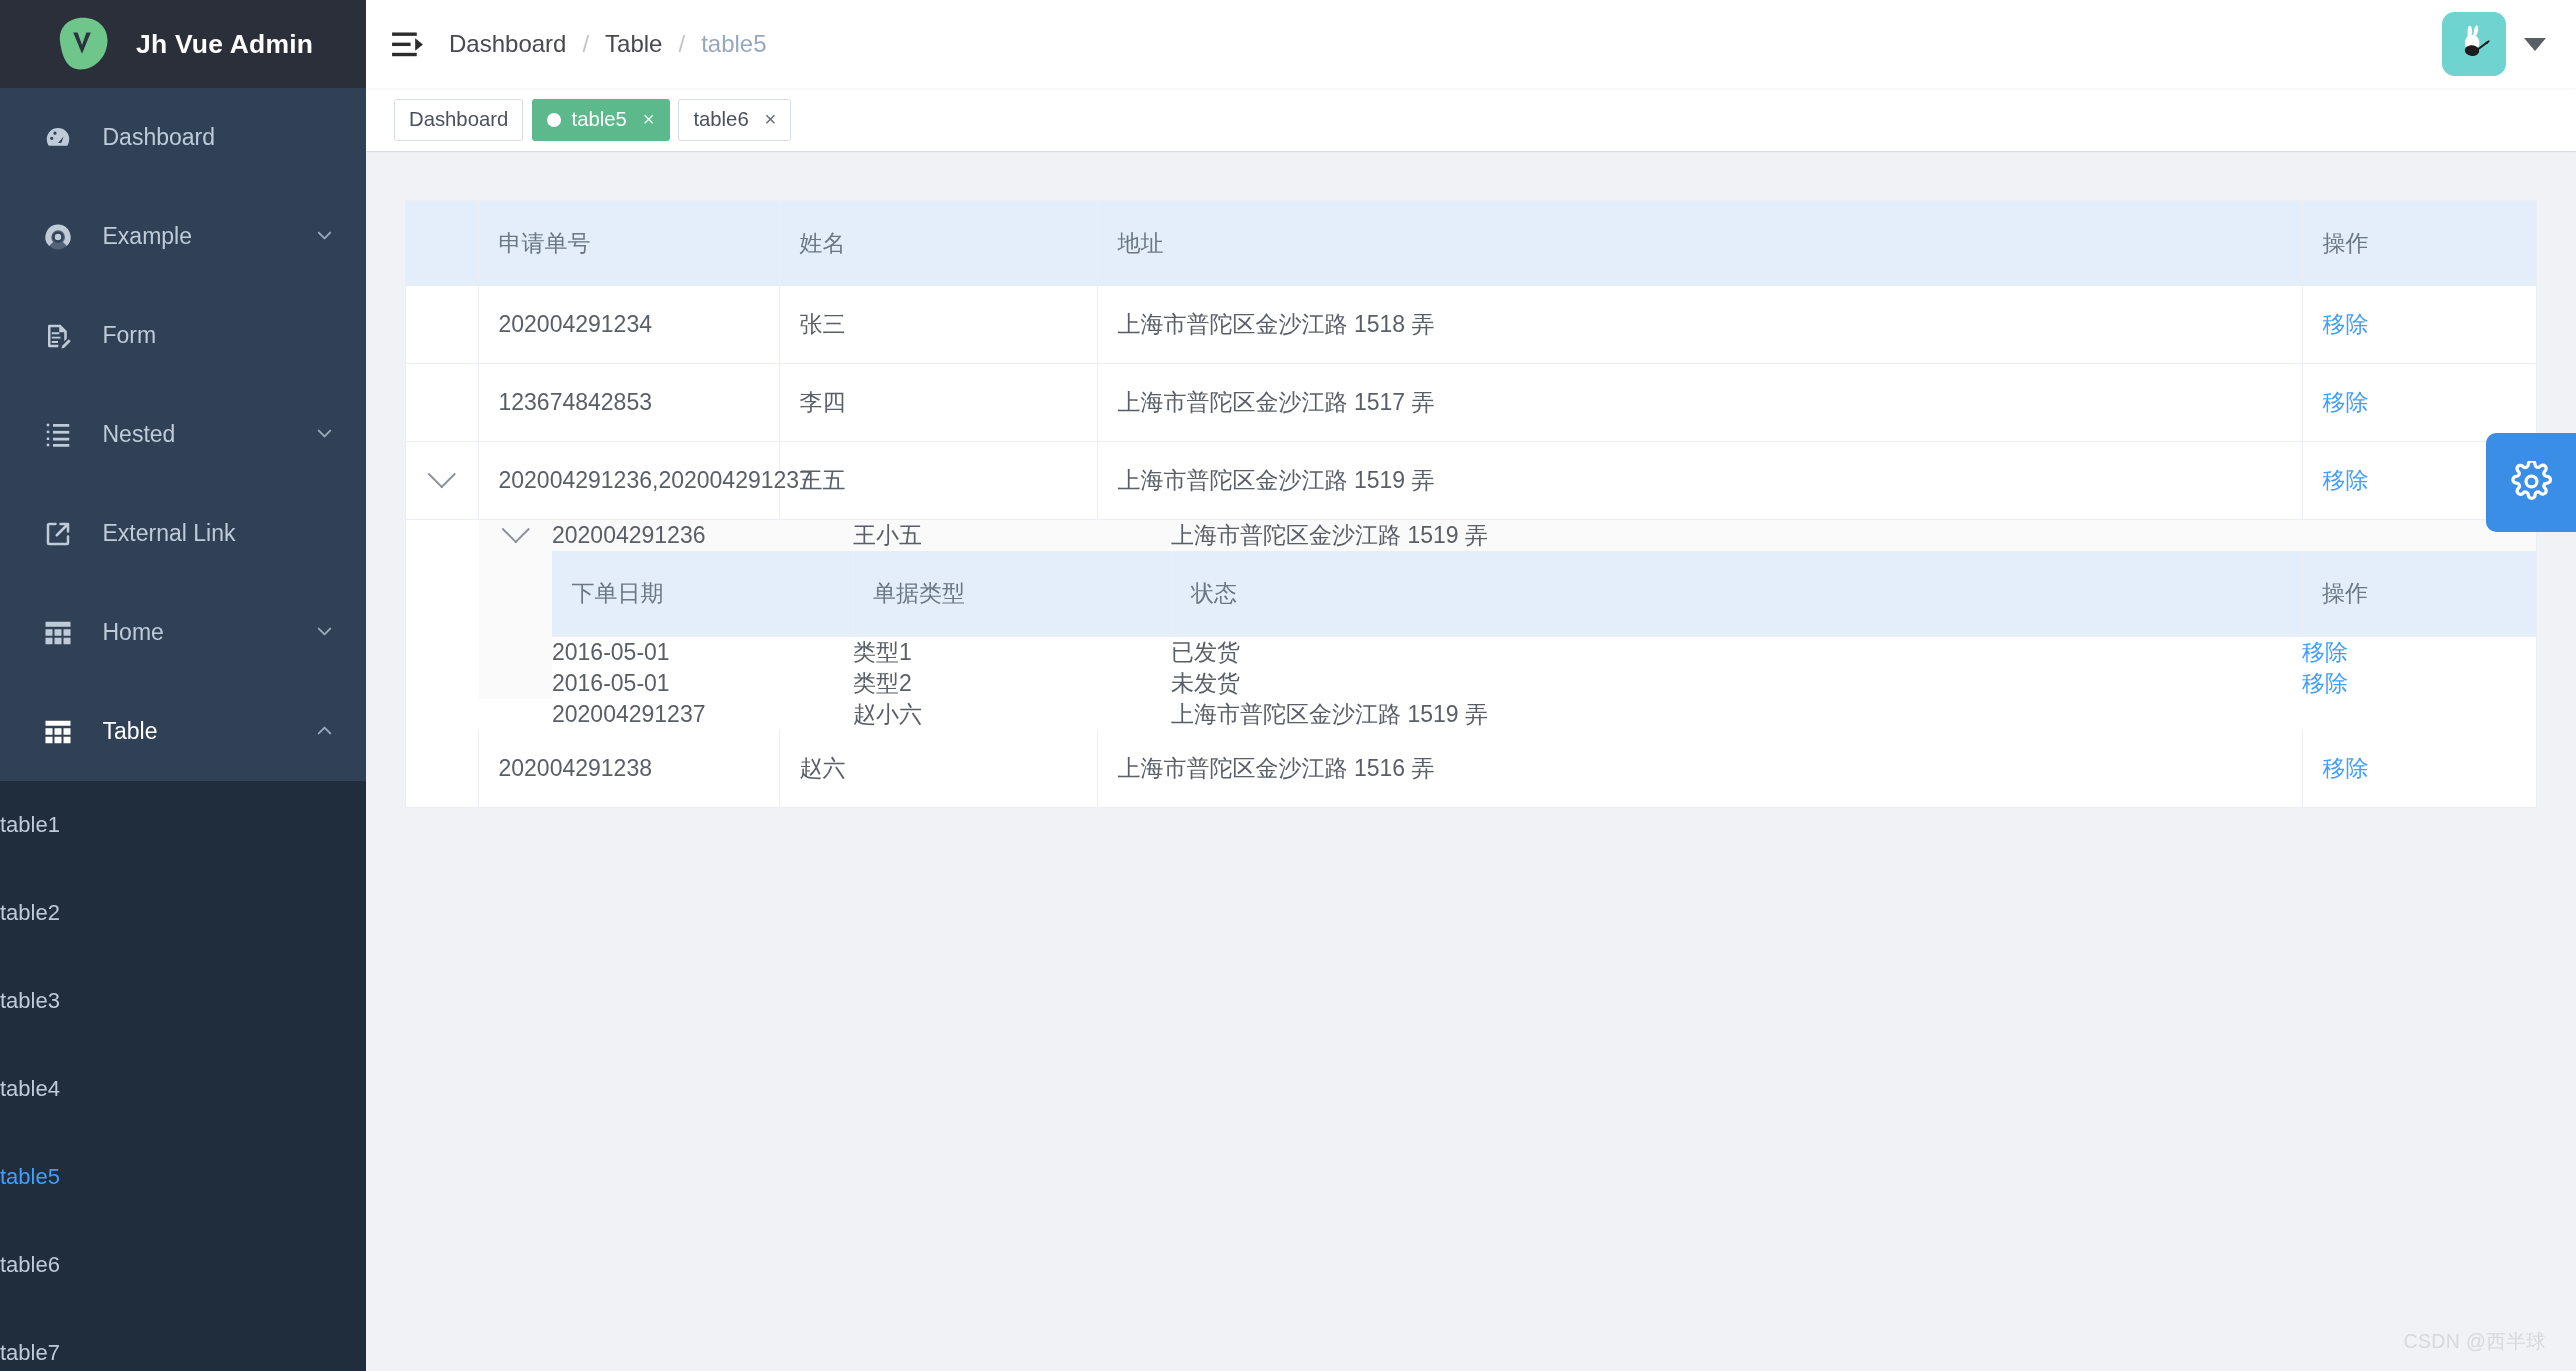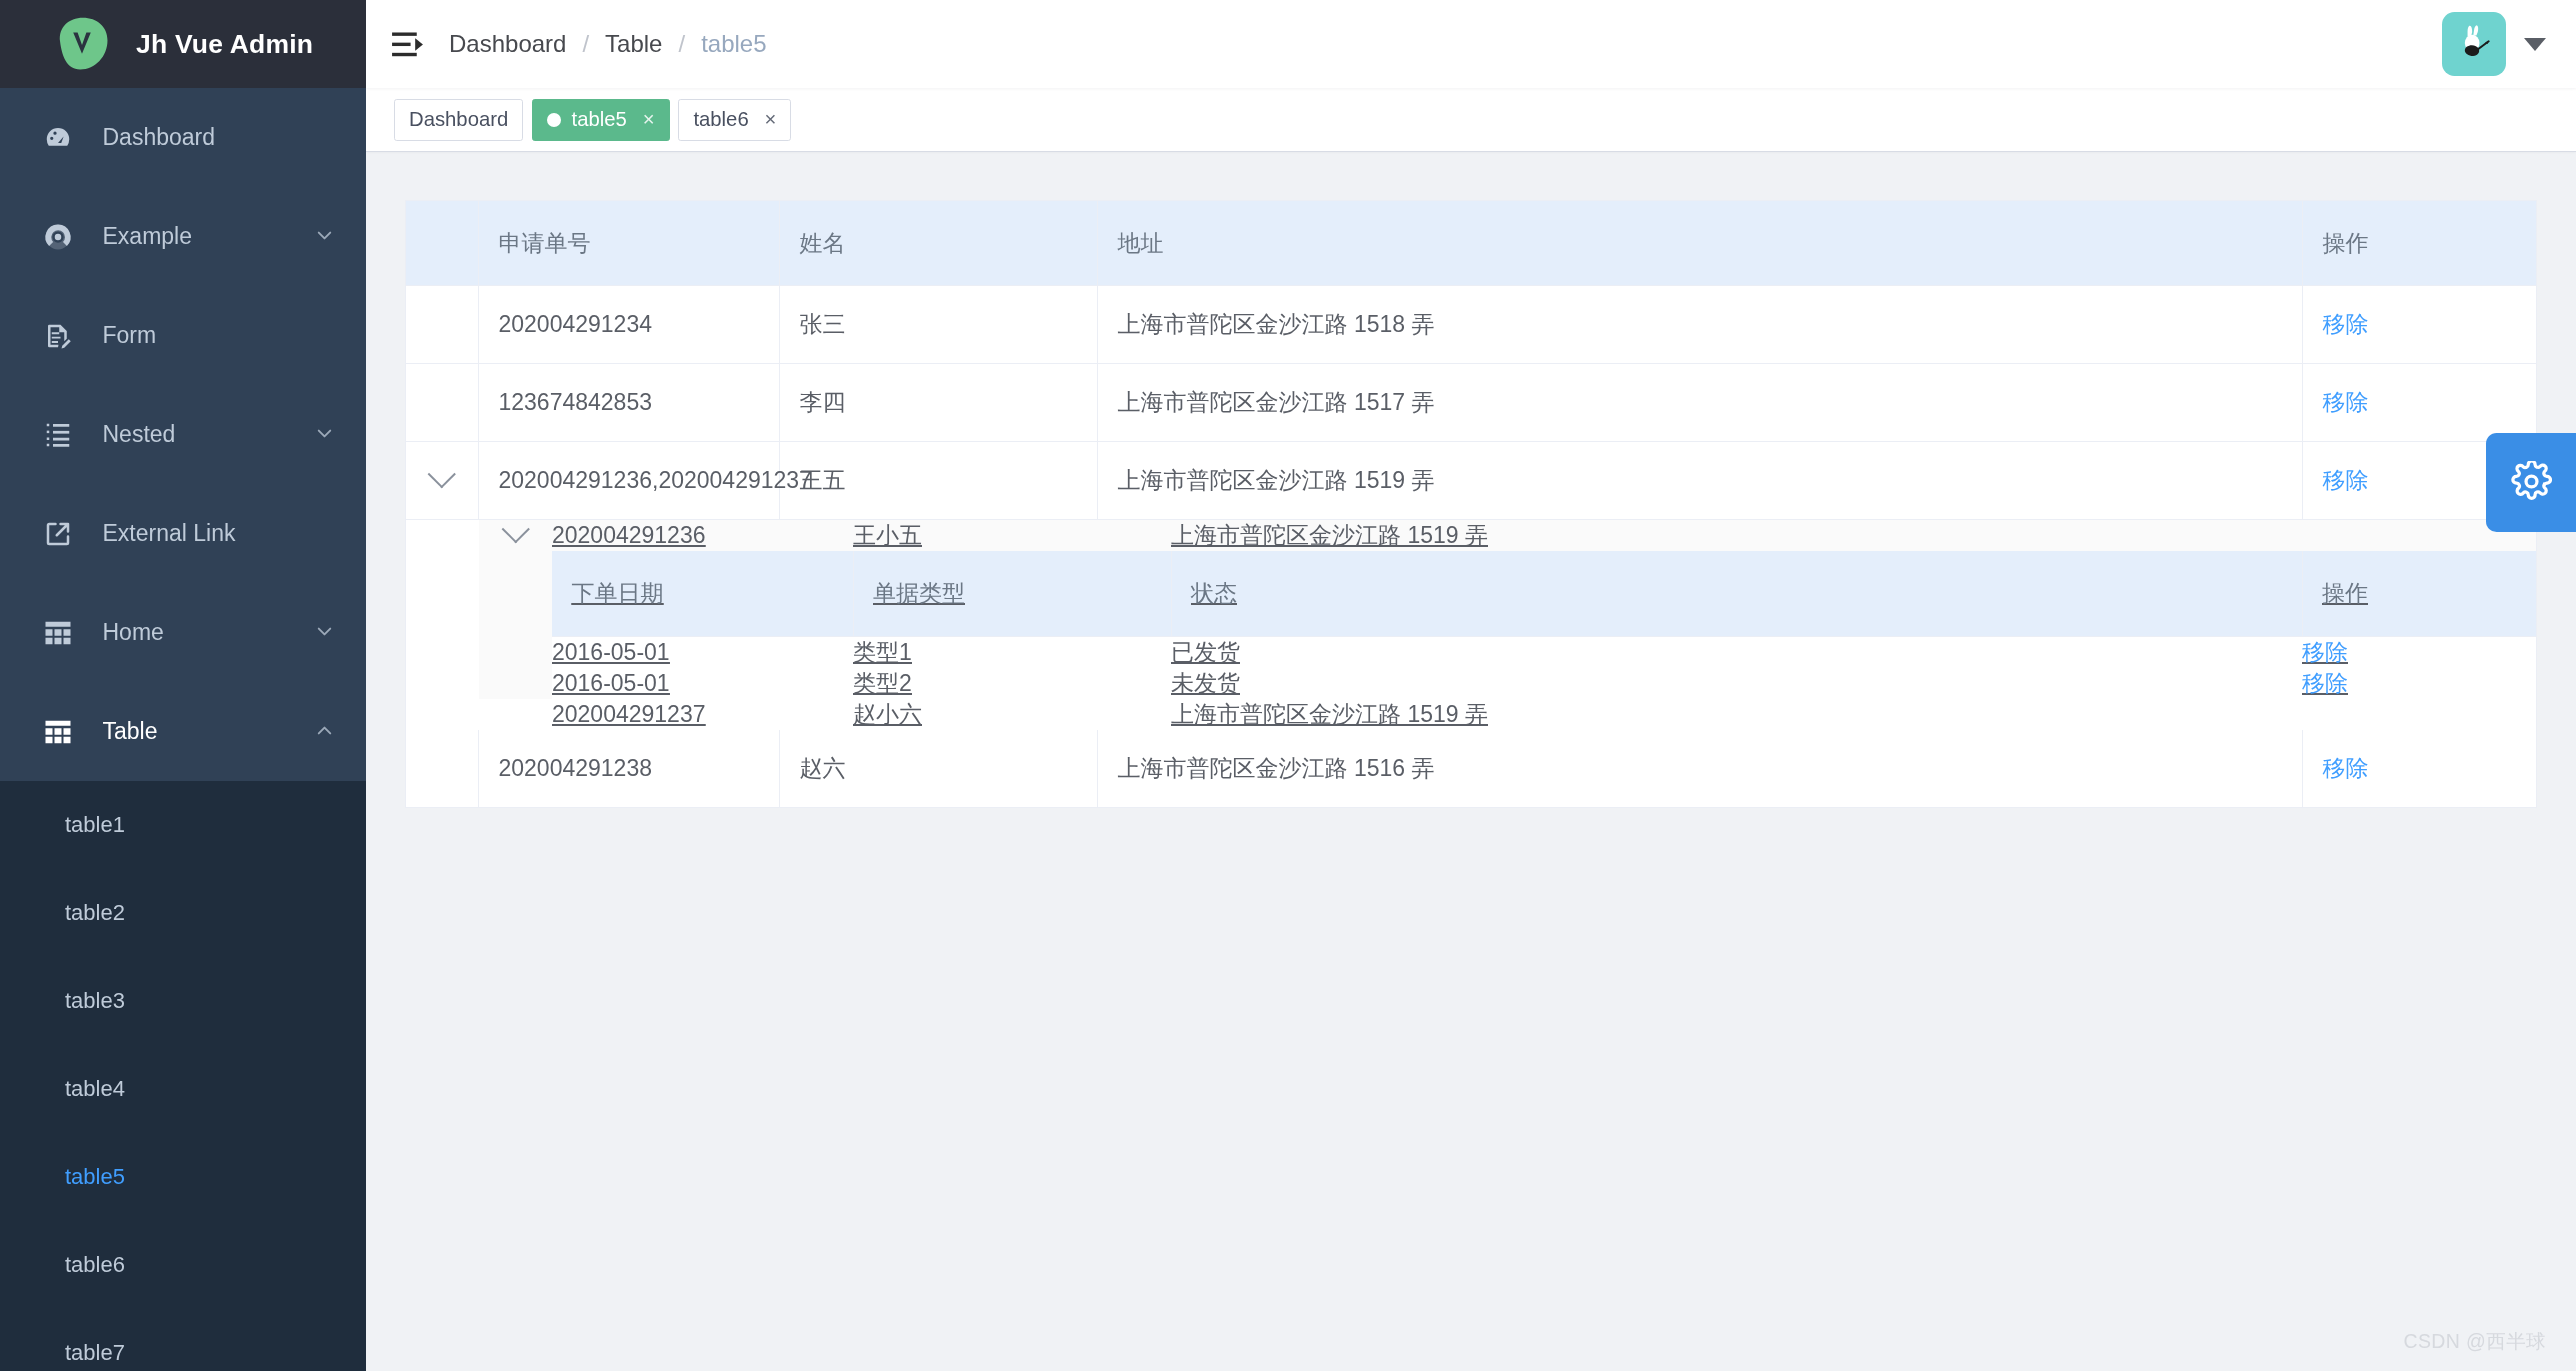--- a/index.html
+++ b/index.html
@@ -31,21 +31,21 @@
   .menu-item .mi-icon {
     width: 37px; flex: 0 0 37px; display: flex; align-items: center; justify-content: center;
     margin-right: 26.5px;
   }
   .menu-item .mi-label { color: #bfcbd9; font-size: 23px; white-space: nowrap; }
   .menu-item.open .mi-label { color: #ffffff; }
   .menu-item .mi-arrow { margin-left: auto; opacity: .75; }
 
   .submenu { background: #1f2d3d; }
   .submenu-item {
-    height: 88px; display: flex; align-items: center; padding-left: 65px;
+    height: 88px; display: flex; align-items: center; 
     color: #bfcbd9; font-size: 22px; cursor: pointer;
   }
   .submenu-item.active { color: #409eff; }
 
   
   .main { flex: 1 1 auto; height: 1371px; position: relative; background: #f0f2f5; overflow: hidden; }
 
   .navbar {
     height: 88px; background: #ffffff; display: flex; align-items: center;
     padding: 0 0 0 0; box-shadow: 0 0.9px 3.5px rgba(0,21,41,.08); position: relative; z-index: 5;
@@ -102,21 +102,21 @@
   .col-op { width: 234px; }
   .op-link { color: #409eff; cursor: pointer; font-size: 23px; }
   .chev {
     display: inline-block; width: 19.5px; height: 19.5px;
     border-right: 2.7px solid #8a919c; border-bottom: 2.7px solid #8a919c;
     transform: rotate(45deg) translate(-3.5px,-3.5px); cursor: pointer;
   }
   .cell-expand { text-align: center; padding-left: 0; }
 
   
-  .nest1-wrap td { padding: 0; border-right: none; border-bottom: none; background: #fff; text-decoration: underline; }
+  .nest1-wrap td { padding: 0; border-right: none; border-bottom: none; background: #fff; }
   .nest1-shift { padding-left: 73px; }
   table.nested { border-top: none; }
   .nested > tbody > tr > td { background: #fafafa; }
   .nested .plain td { background: #fff; }
   .nest2-wrap td { padding: 0; border-right: none; border-bottom: none; background: #fff; }
   .nest2-shift { padding-left: 73px; }
 
   .settings-fab {
     position: absolute; right: 0; top: 433px; width: 90px; height: 99px;
     background: #3a8ee6; border-radius: 10.6px 0 0 10.6px;

